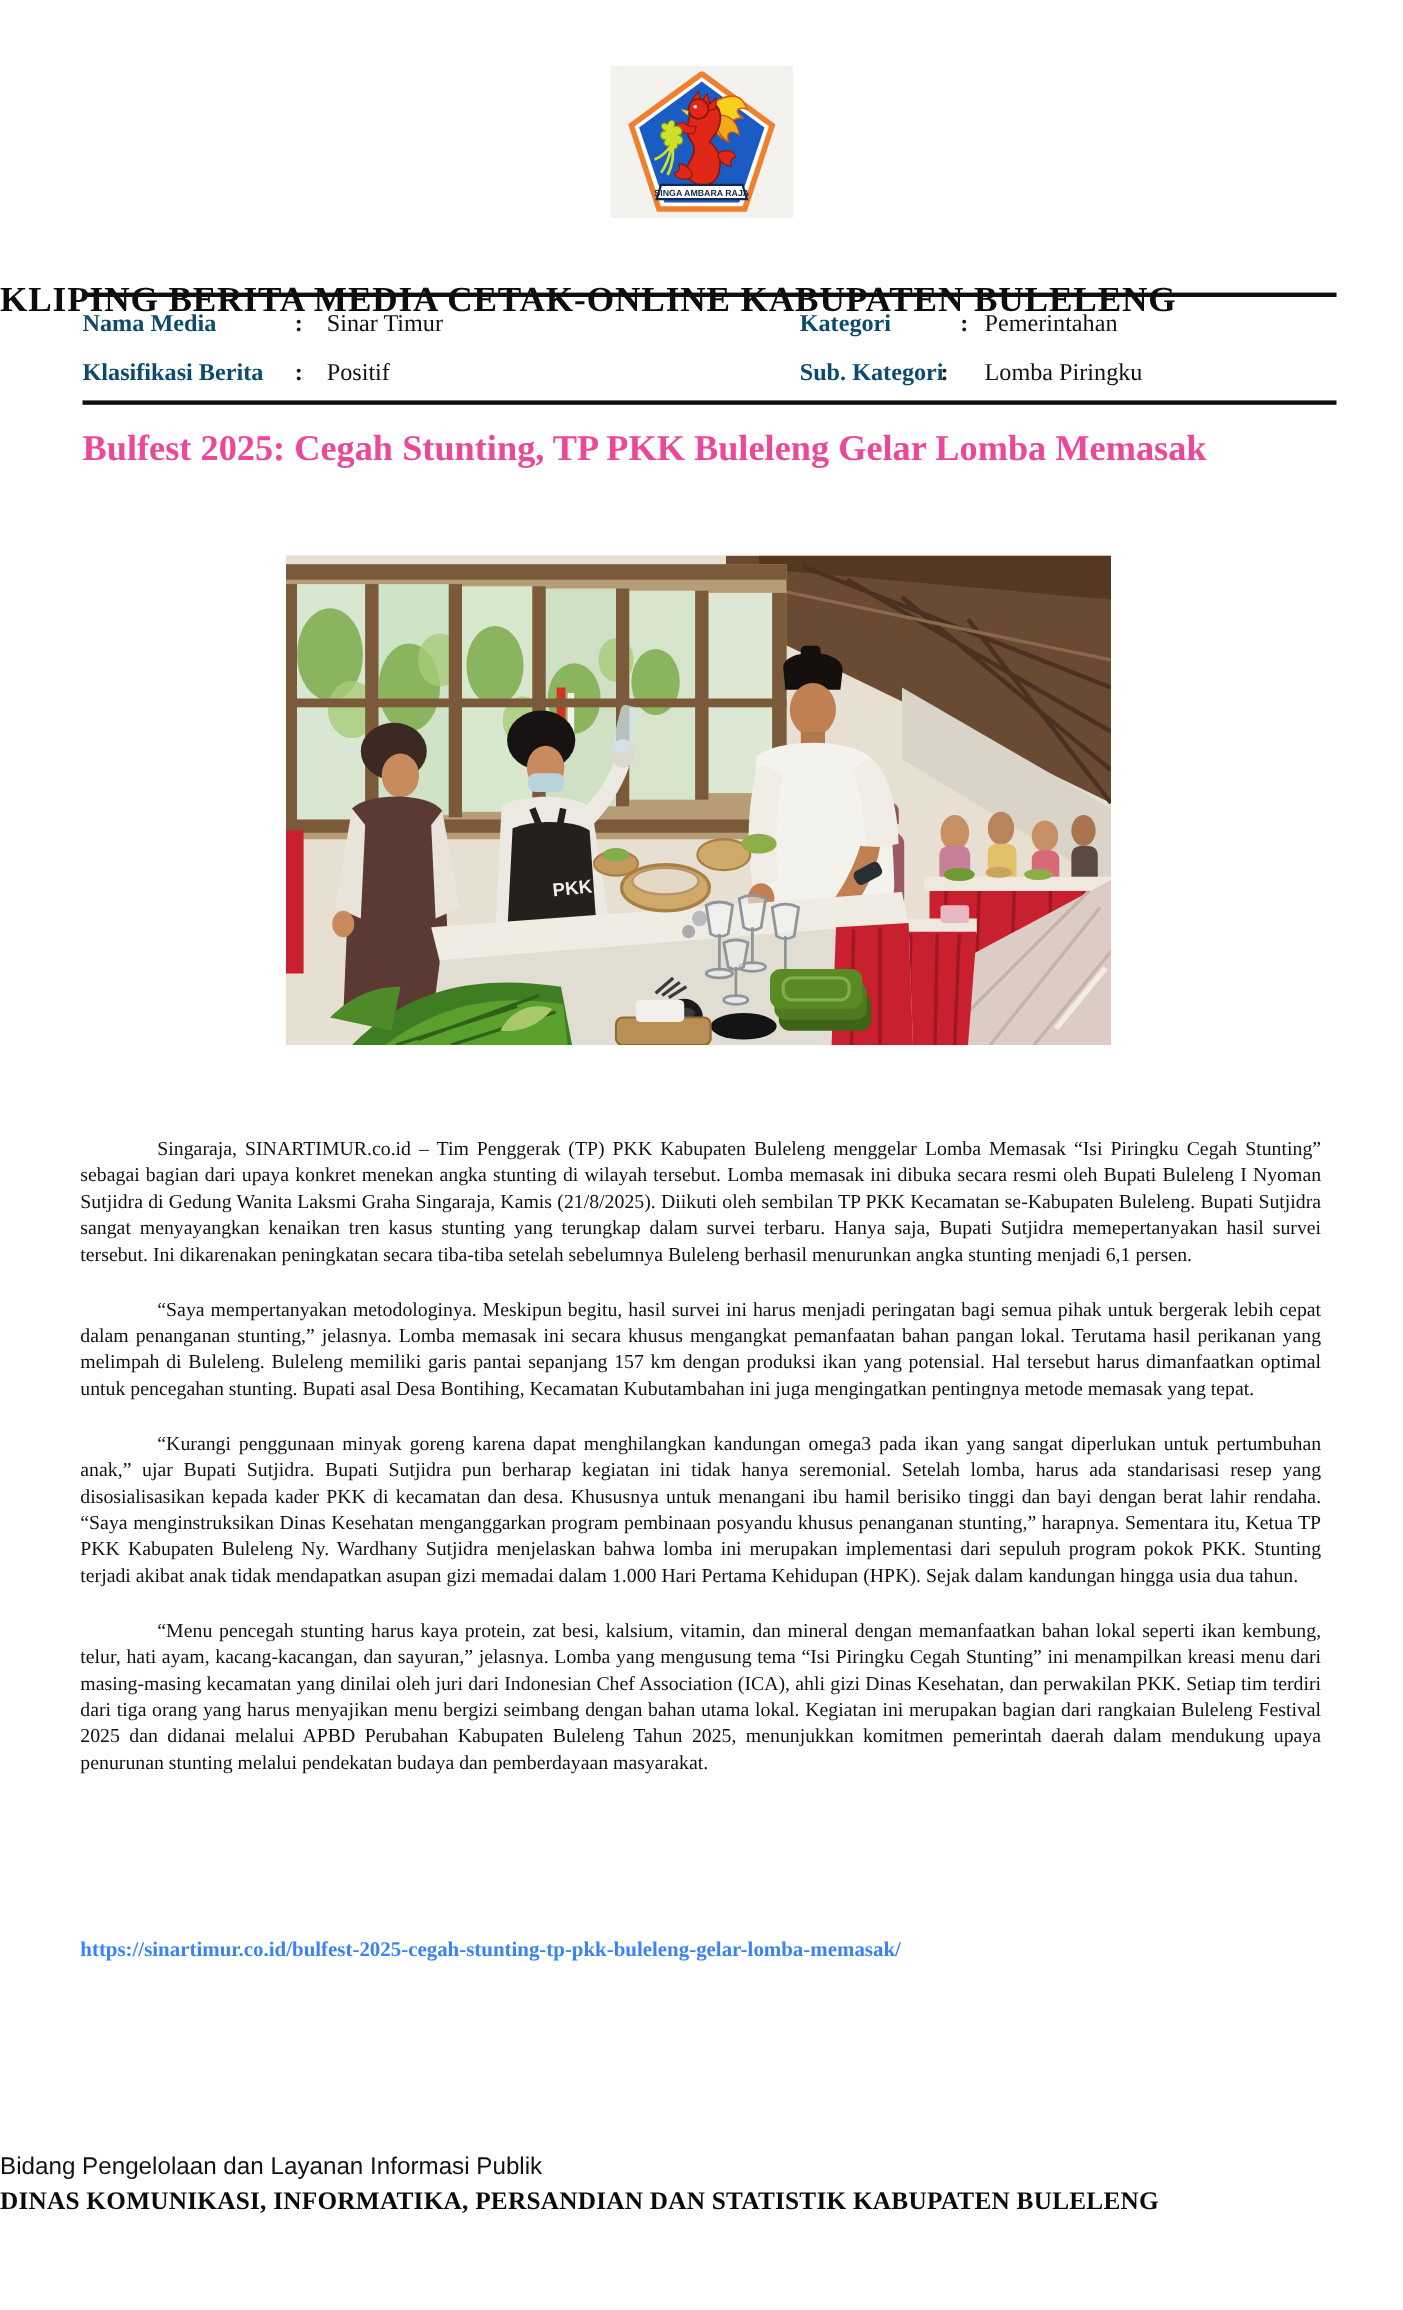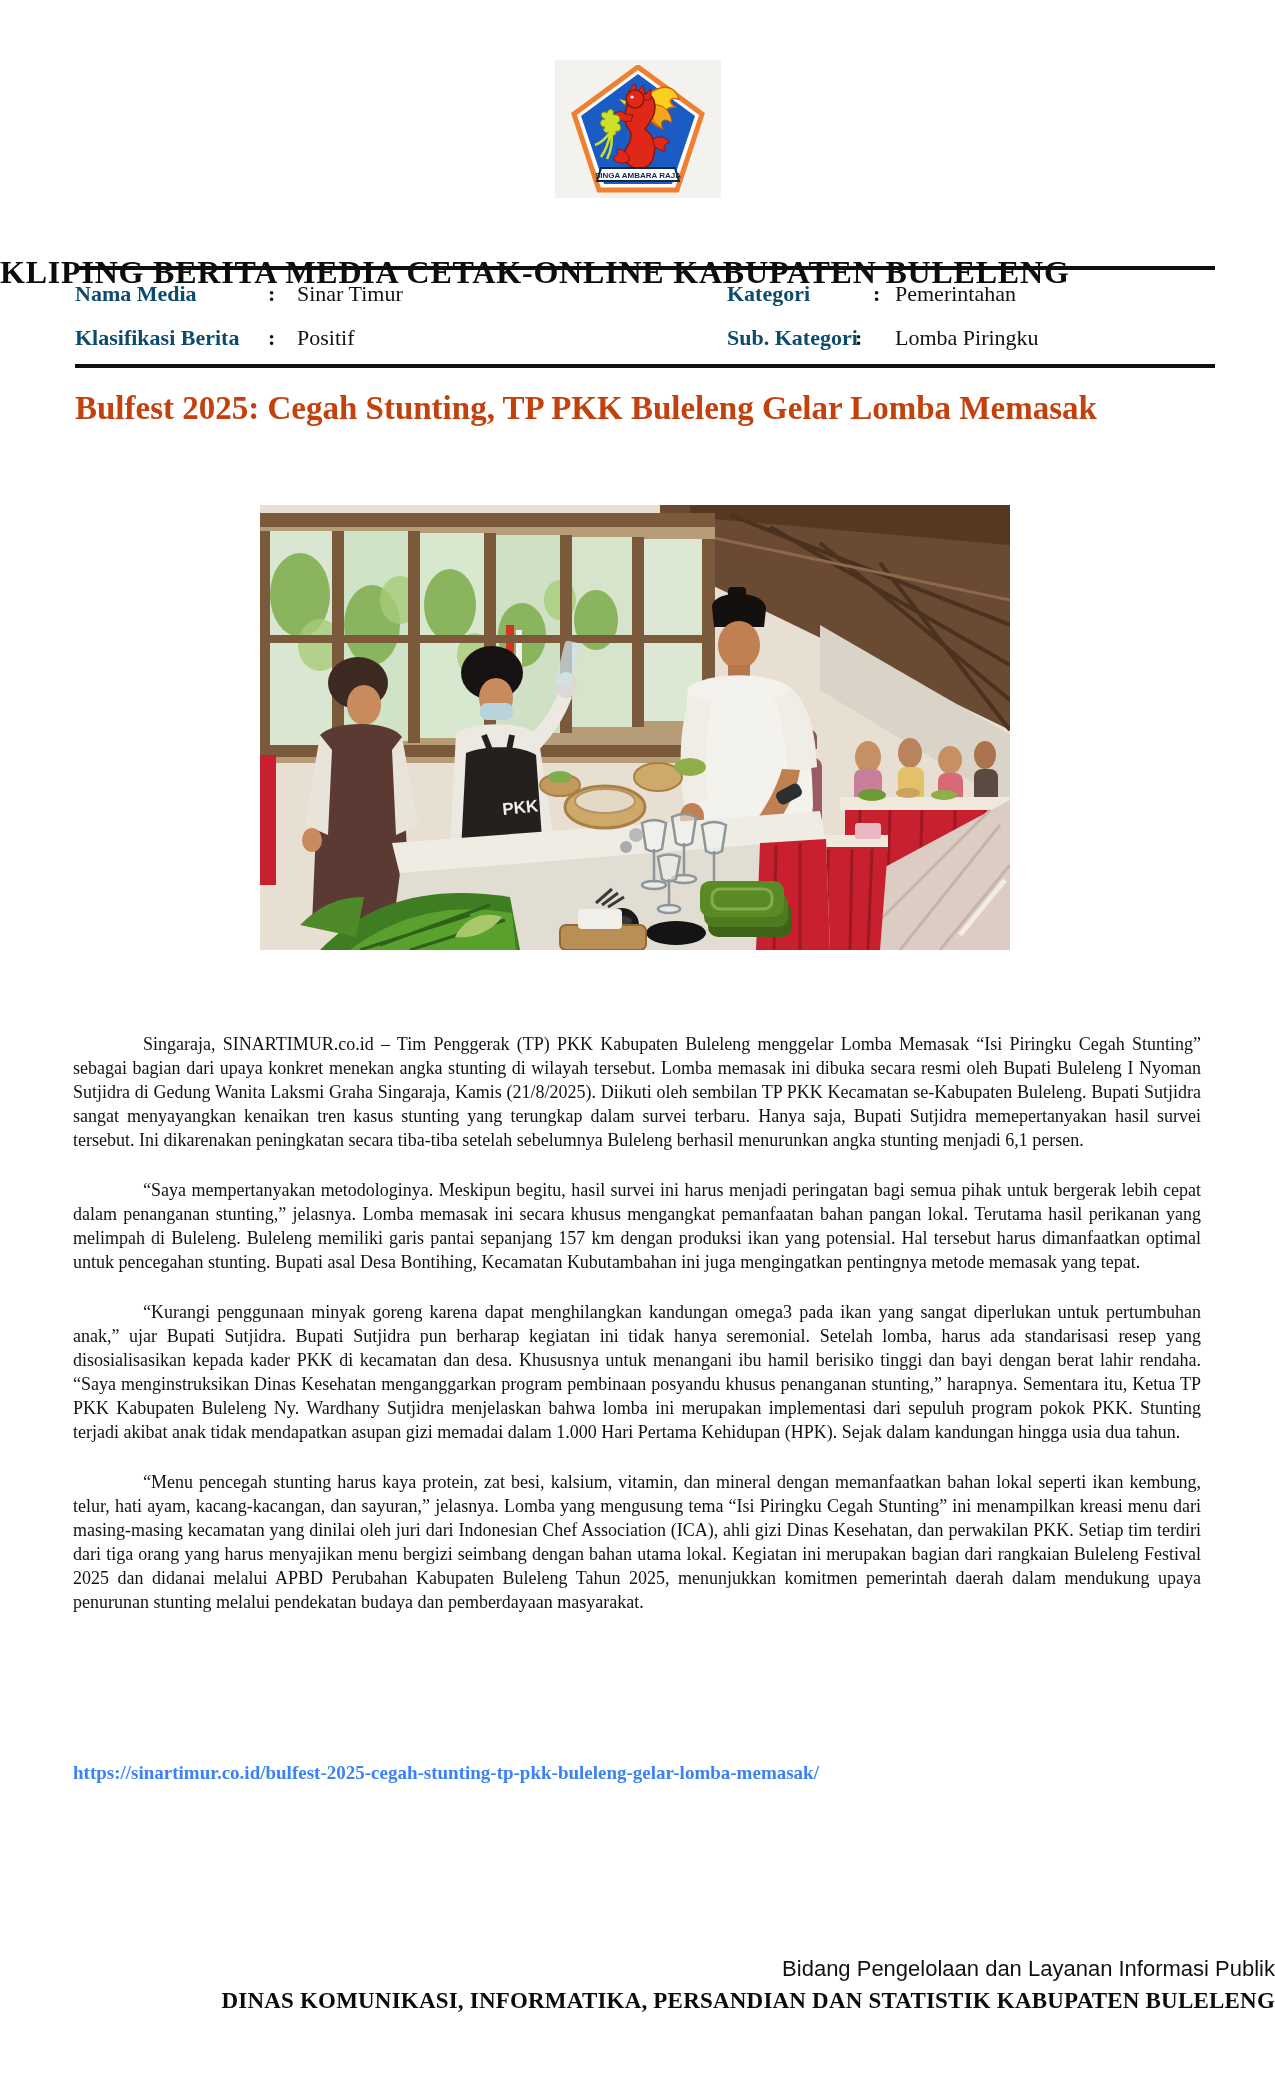--- a/index.html
+++ b/index.html
@@ -36,37 +36,37 @@
   .meta .lbl { font-weight:bold; color:#0c4a6e; }
   .meta .l-label { left:0; }
   .meta .l-colon { left:193px; font-weight:bold; }
   .meta .l-value { left:222px; }
   .meta .r-label { left:652px; }
   .meta .r-colon-1 { left:798px; font-weight:bold; }
   .meta .r-colon-2 { left:780px; font-weight:bold; }
   .meta .r-value { left:820px; }
   .article-title {
     position:absolute; top:390px; left:75px; right:55px;
-    font-size:33px; font-weight:bold; color:#c2410c;
+    font-size:33px; font-weight:bold; color:#ec4899;
   }
   .photo-frame {
     position:absolute; top:505px; left:260px;
     width:750px; height:445px; overflow:hidden; background:#ded7cb;
   }
   .body-text {
     position:absolute; top:1032px; left:73px; right:74px;
     font-size:18px; line-height:24px; text-align:justify;
   }
   .body-text p { text-indent:70px; margin-bottom:26px; }
   .source-url {
     position:absolute; top:1762px; left:73px; right:74px;
     font-size:19px; font-weight:bold; color:#3b82f6;
     text-decoration:none; display:block;
   }
-  .footer { position:absolute; top:1956px; left:0; right:0; text-align:right; }
+  .footer { position:absolute; top:1956px; left:0; right:0; text-align:left; }
   .footer-line1 {
     font-family:"Liberation Sans", sans-serif;
     font-size:22px; color:#111;
   }
   .footer-line2 {
     font-family:"Liberation Serif", serif;
     font-size:23px; font-weight:bold; color:#0b0b0b; margin-top:6px;
     letter-spacing:0.2px;
   }
 </style>

